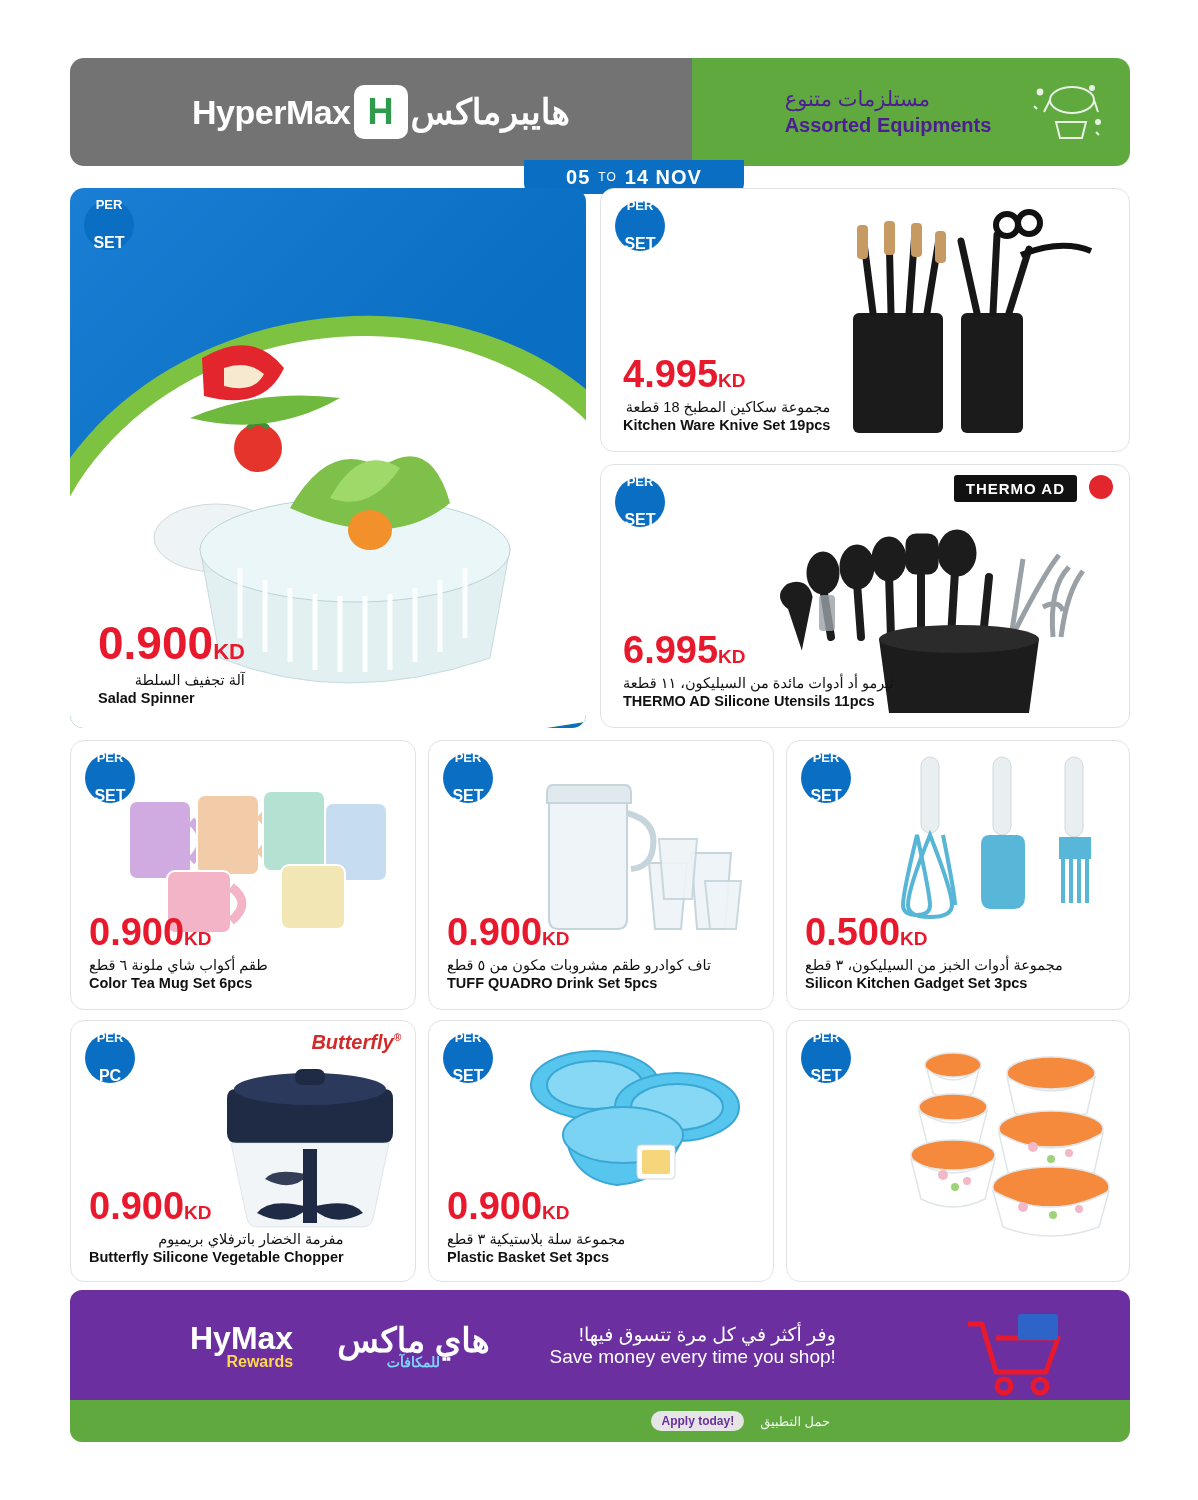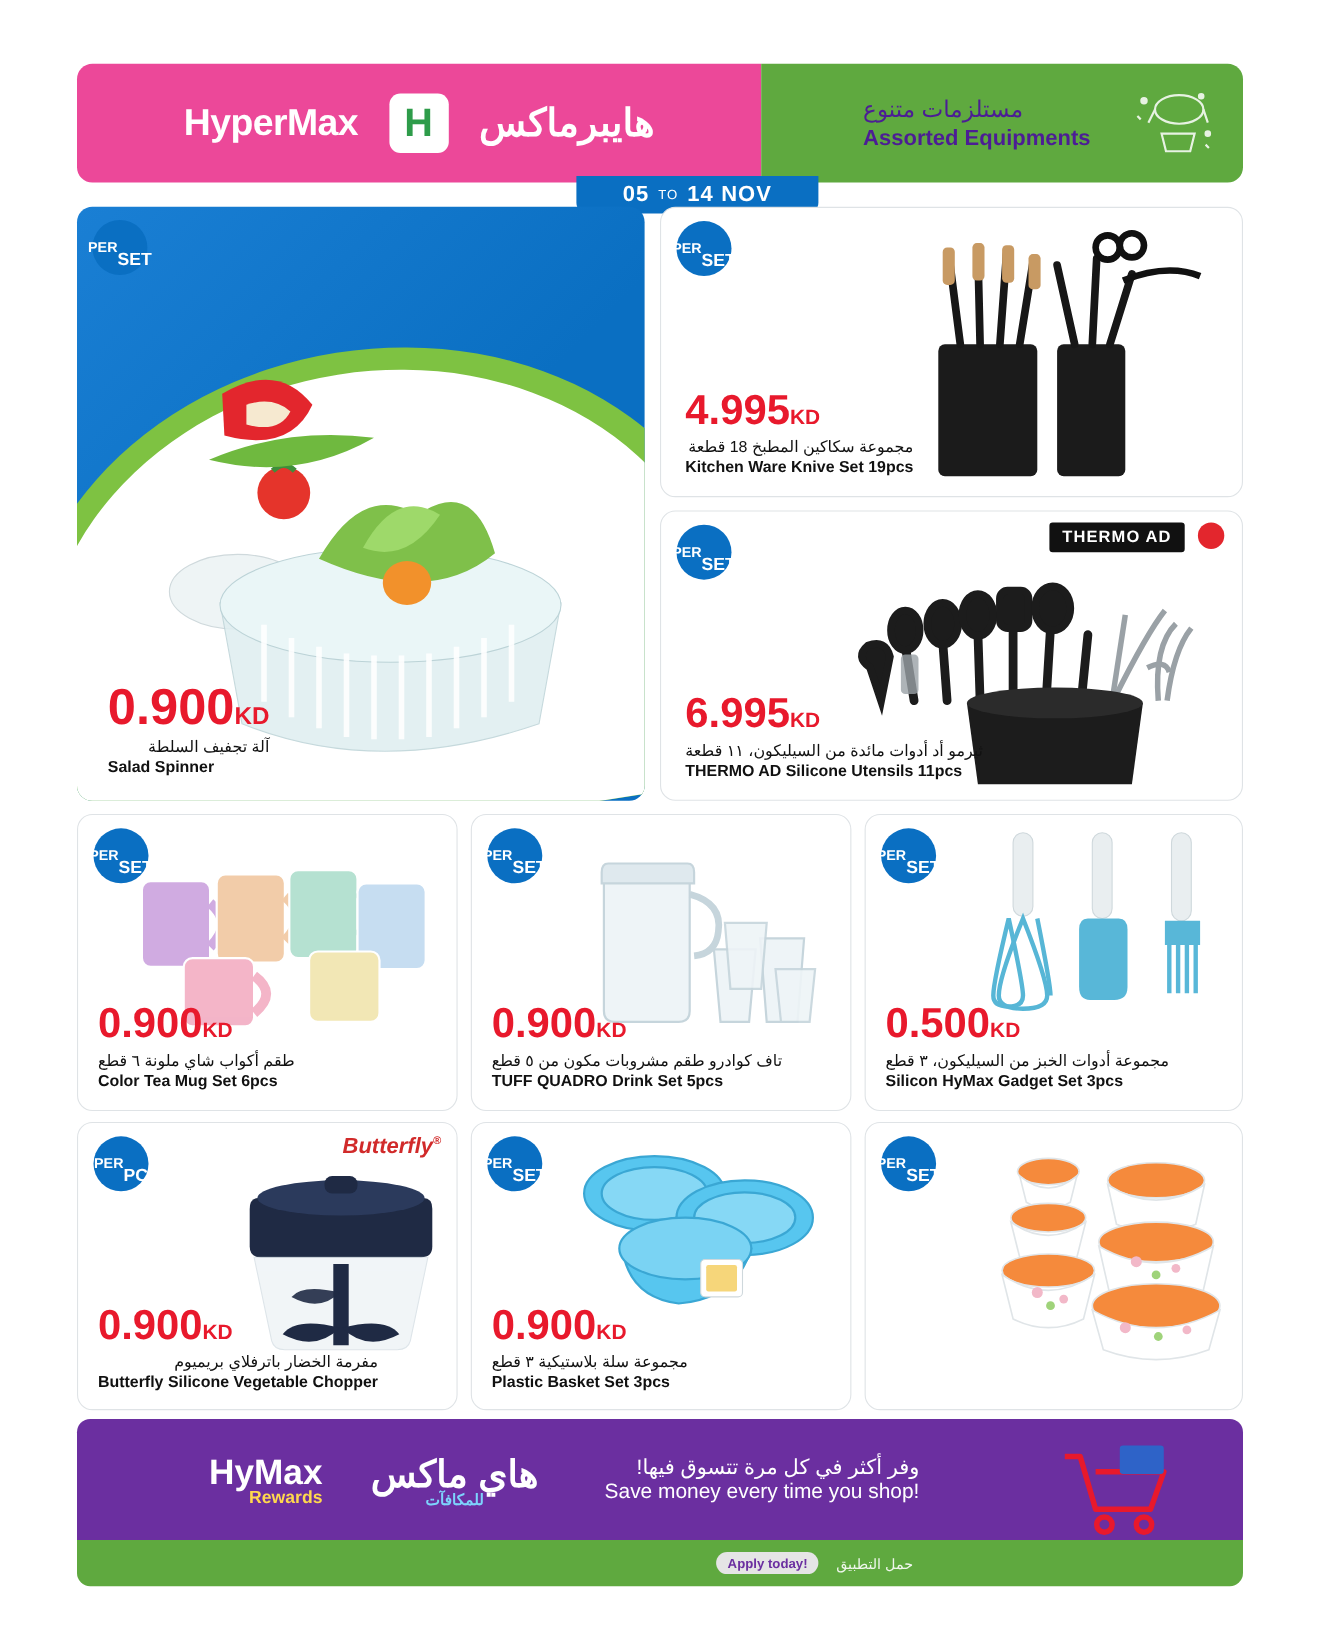--- a/index.html
+++ b/index.html
@@ -8,22 +8,22 @@
     width: 1198px; height: 1500px;
     background: #ffffff;
     font-family: "Liberation Sans", sans-serif;
     overflow: hidden;
   }
   .page { position: relative; width: 1198px; height: 1500px; background:#fff; }
 
   
   .header { position:absolute; left:70px; top:58px; width:1060px; height:108px; display:flex; }
   .header-left {
-    width: 622px; background:#ec4899; border-radius:14px 0 0 14px;
-    display:flex; align-items:center; justify-content:center; gap:28px; position:relative;
+    width: 622px; background:#737373; border-radius:14px 0 0 14px;
+    display:flex; align-items:center; justify-content:center; gap:3px; position:relative;
   }
   .brand-en { color:#fff; font-size:34px; font-weight:bold; letter-spacing:-0.5px; }
   .brand-ar { color:#fff; font-size:35px; font-weight:bold; direction:rtl; }
   .logo-mark {
     width:54px; height:54px; background:#fff; border-radius:10px;
     display:flex; align-items:center; justify-content:center;
     color:#2e9c4a; font-size:36px; font-weight:bold; line-height:1;
   }
   .header-right {
     flex:1; background:#5fa93f; border-radius:0 14px 14px 0;
@@ -42,21 +42,21 @@
   }
   .date-banner .to { font-size:12px; font-weight:normal; }
 
   
   .card {
     position:absolute; background:#fff; border:1px solid #dfe3e6; border-radius:14px;
     overflow:hidden;
   }
   .badge {
     position:absolute; left:14px; top:12px; width:50px; height:50px; border-radius:50%;
-    background:#0a6fc2; color:#fff; display:flex; 
+    background:#0a6fc2; color:#fff; display:flex; flex-direction:column;
     align-items:center; justify-content:center; line-height:1.05;
     font-size:13px; font-weight:bold; z-index:5;
   }
   .badge span.b2 { font-size:16px;margin-top:24px; }
 
   .price { font-size:38px; font-weight:bold; color:#e8192c; line-height:1; white-space:nowrap; }
   .price .cur { font-size:19px; }
   .name-ar { font-size:14.5px; color:#111; direction:rtl; margin-top:6px; }
   .name-en { font-size:14.5px; color:#111; font-weight:bold; margin-top:2px; }
 
@@ -339,21 +339,21 @@
         <g stroke="#58b7d8" stroke-width="4">
           <path d="M166 108 v44 M174 108 v44 M182 108 v44 M190 108 v44"></path>
         </g>
       </g>
     </svg>
     <div style="position:absolute; left:18px; bottom:18px;">
       <div class="price">
         <span>0.500</span><span class="cur">KD</span>
       </div>
       <div class="name-ar">مجموعة أدوات الخبز من السيليكون، ٣ قطع</div>
-      <div class="name-en">Silicon HyMax Gadget Set 3pcs</div>
+      <div class="name-en">Silicon Kitchen Gadget Set 3pcs</div>
     </div>
   </div>
 
   <div class="card" style="left:70px; top:1020px; width:346px; height:262px;">
     <div class="badge">
       <span>PER</span>
       <span class="b2">PC</span>
     </div>
     <div style="position:absolute; right:14px; top:10px; color:#d12a2a; font-size:20px; font-weight:bold; font-style:italic;">
       <span>Butterfly</span><sup style="font-size:10px;">®</sup>

